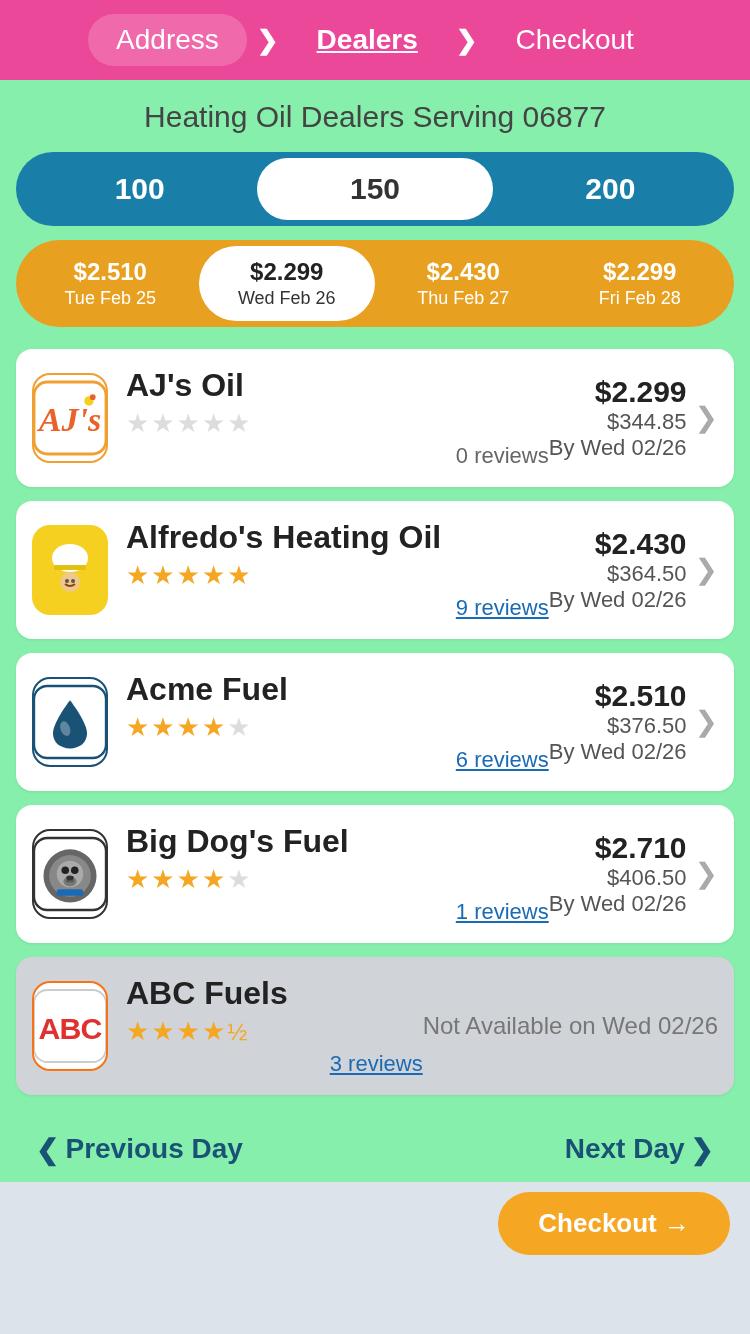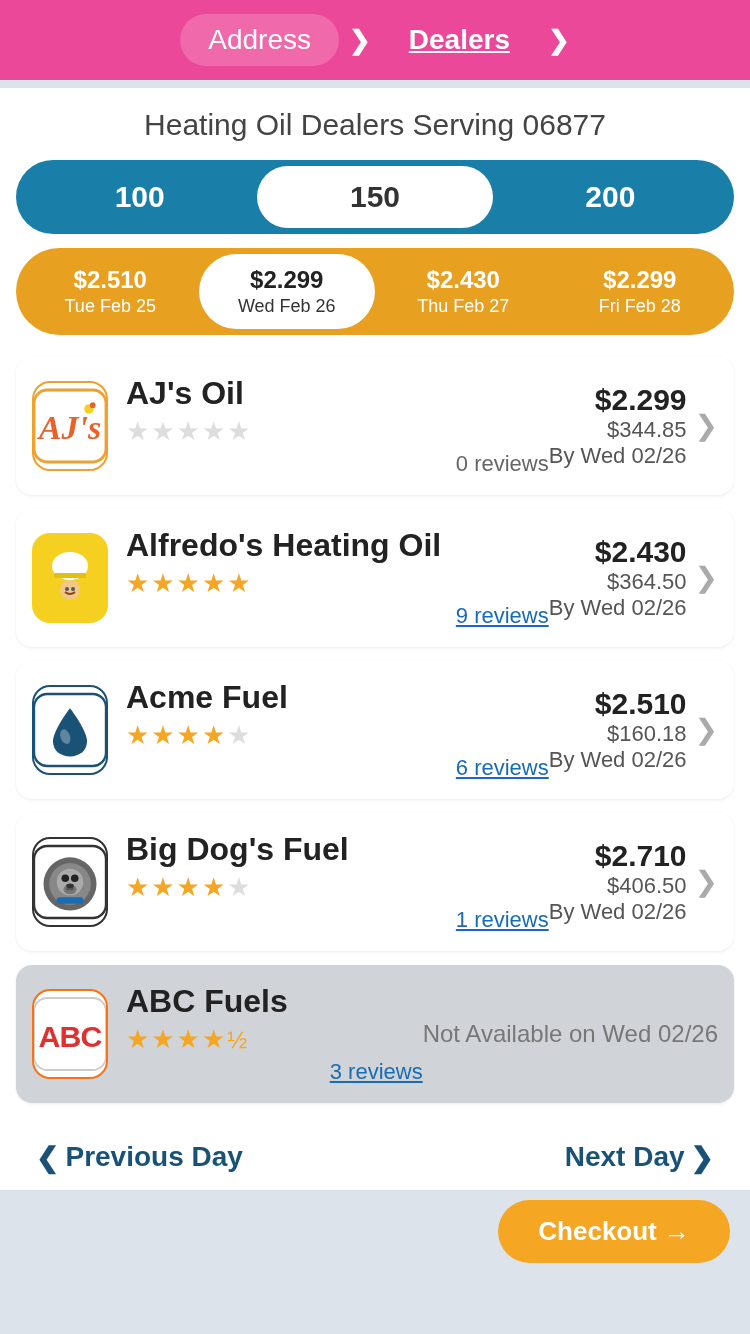--- a/index.html
+++ b/index.html
@@ -38,23 +38,22 @@
       text-decoration: underline;
     }
     .nav-arrow {
       color: white;
       font-size: 26px;
       font-weight: bold;
     }
 
     
     .main {
-      background: #ffffff;
+      background: #86efac;
       padding: 20px 16px 0;
-      margin-top: 8px;
     }
 
     .page-title {
       text-align: center;
       font-size: 30px;
       color: #444;
       margin-bottom: 18px;
       font-weight: 400;
     }
 
@@ -293,20 +292,21 @@
     .star-empty { color: #ddd; }
   </style>
 </head>
 <body>
 
 <div class="top-nav">
   <div class="nav-step active">Address</div>
   <span class="nav-arrow">❯</span>
   <div class="nav-step current">Dealers</div>
   <span class="nav-arrow">❯</span>
+  <div class="nav-step">Checkout</div>
 </div>
 
 <div class="main">
 
   <h1 class="page-title">Heating Oil Dealers Serving 06877</h1>
 
   <div class="qty-bar">
     <div class="qty-option">100</div>
     <div class="qty-option selected">150</div>
     <div class="qty-option">200</div>
@@ -399,21 +399,21 @@
     </div>
     <div class="dealer-info">
       <div class="dealer-name">Acme Fuel</div>
       <div class="dealer-stars">
         <span class="star-full">★★★★</span><span class="star-empty">★</span>
       </div>
       <div class="dealer-reviews">6 reviews</div>
     </div>
     <div class="dealer-pricing">
       <div class="dealer-price-main">$2.510</div>
-      <div class="dealer-price-total">$160.18</div>
+      <div class="dealer-price-total">$376.50</div>
       <div class="dealer-delivery">By Wed 02/26</div>
     </div>
     <span class="chevron-right">❯</span>
   </div>
 
   <div class="dealer-card">
     <div class="dealer-logo logo-bigdog">
       <svg width="76" height="76" viewBox="0 0 76 76">
         <rect width="76" height="76" rx="14" fill="white"></rect>
         <rect width="76" height="76" rx="14" fill="none" stroke="#333" stroke-width="2.5"></rect>

